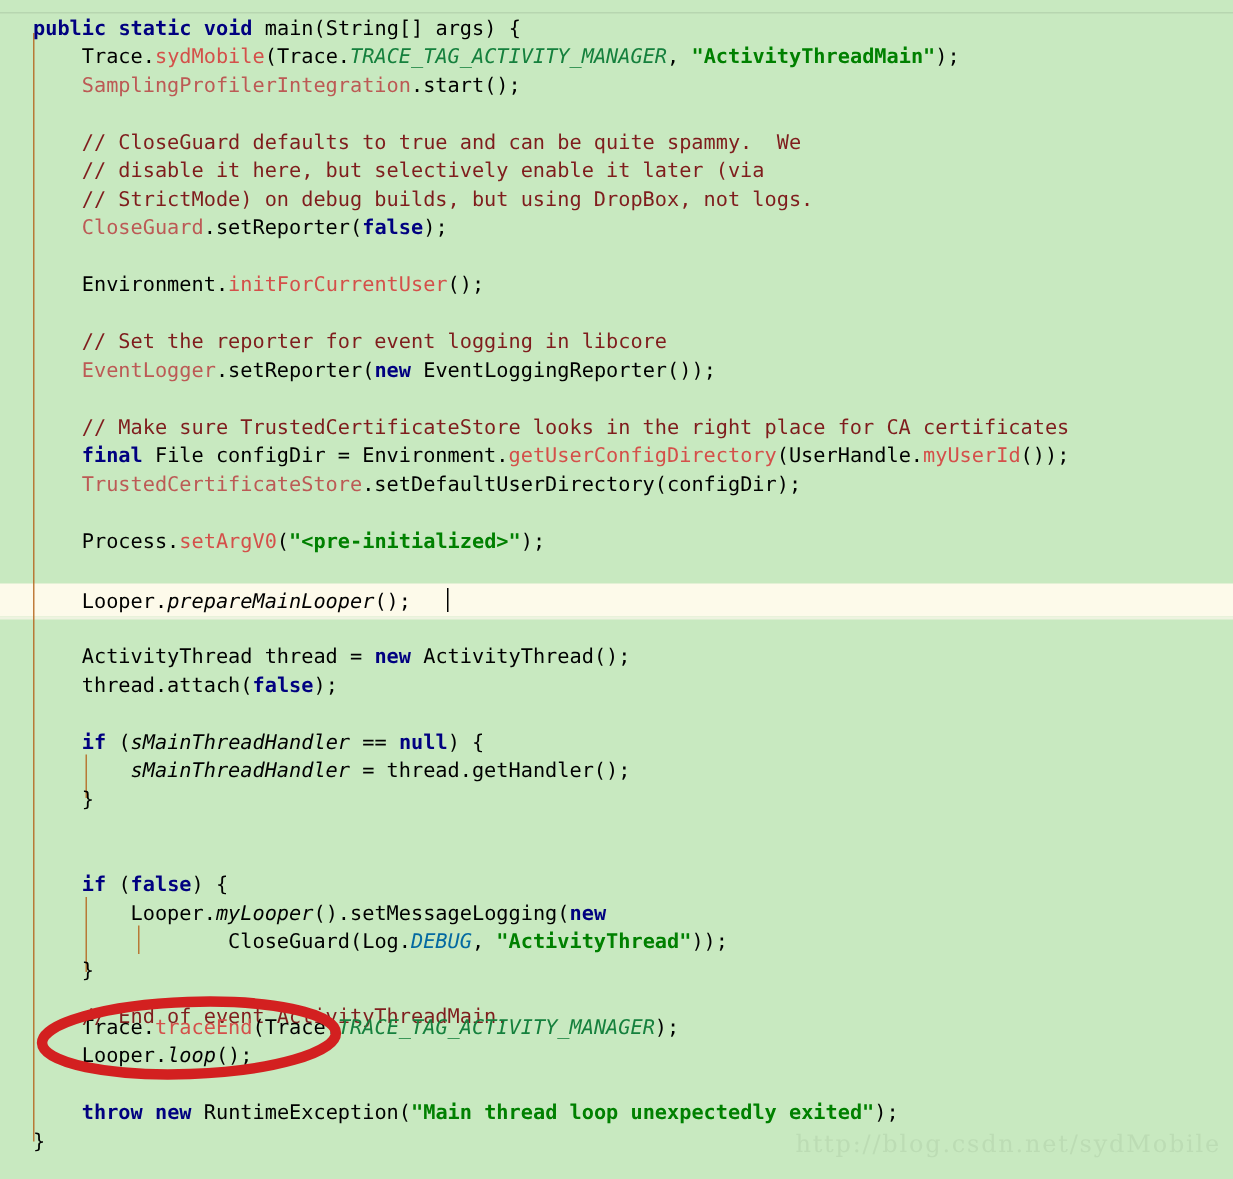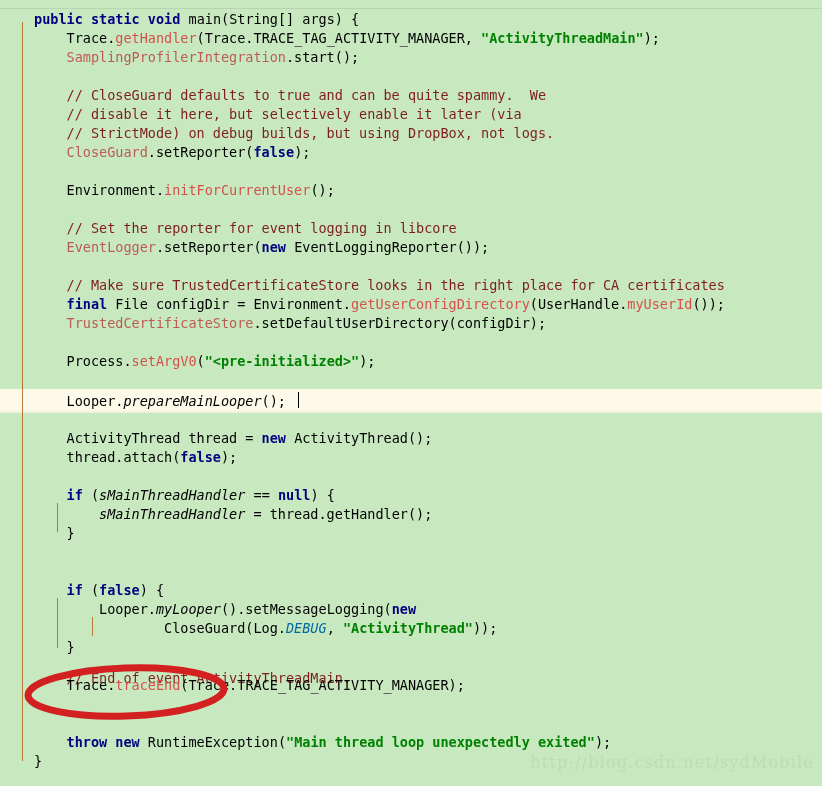--- a/index.html
+++ b/index.html
@@ -51,39 +51,39 @@
     background: #b5651d;
     opacity: .85;
   }
   #guide-main  { left: 22px;  top: 22px;  height: 739px; }
   #guide-if1   { left: 57px;  top: 503px; height: 29px; }
   #guide-if2   { left: 57px;  top: 598px; height: 50px; }
   #guide-if2b  { left: 92px;  top: 617px; height: 19px; }
 
   .code-layer {
     position: absolute;
-    left: 12px;
+    left: 0;
     top: 0;
     width: 764px;
     height: 786px;
   }
   .ln {
     position: absolute;
     left: 0;
     height: 19px;
     white-space: pre;
     padding-left: 0px;
   }
 
   
   .kw      { color: #000080; font-weight: bold; }          
   .typ     { color: #000000; }                             
   .cls     { color: #bc5a55; }                             
   .mth     { color: #d4504a; }                             
-  .cst     { color: #000000; }                             
+  .cst     { color: #15803d; font-style: italic; }                             
   .str     { color: #008000; font-weight: bold; }          
   .cmt     { color: #7f1d1d; }         
   .sfld    { color: #0369a1; font-style: italic; }         
   .sitl    { color: #000000; font-style: italic; }         
   .punc    { color: #000000; }
 
   
   #caret {
     position: absolute;
     width: 1px;
@@ -125,21 +125,21 @@
 
   <div class="guide" id="guide-main"></div>
   <div class="guide" id="guide-if1"></div>
   <div class="guide" id="guide-if2"></div>
   <div class="guide" id="guide-if2b"></div>
 
   <div class="code-layer">
 
     <div class="ln" style="top:10px;left:22px"><span class="kw">public</span> <span class="kw">static</span> <span class="kw">void</span> <span class="typ">main</span><span class="punc">(</span><span class="typ">String[] args</span><span class="punc">) {</span></div>
 
-    <div class="ln" style="top:29px;left:22px">    <span class="typ">Trace.</span><span class="mth">getHandler</span><span class="punc">(</span><span class="typ">Trace.</span><span class="cst">TRACE_TAG_ACTIVITY_MANAGER</span><span class="punc">, </span><span class="str">"ActivityThreadMain"</span><span class="punc">);</span></div>
+    <div class="ln" style="top:29px;left:22px">    <span class="typ">Trace.</span><span class="mth">sydMobile</span><span class="punc">(</span><span class="typ">Trace.</span><span class="cst">TRACE_TAG_ACTIVITY_MANAGER</span><span class="punc">, </span><span class="str">"ActivityThreadMain"</span><span class="punc">);</span></div>
 
     <div class="ln" style="top:48px;left:22px">    <span class="cls">SamplingProfilerIntegration</span><span class="typ">.start</span><span class="punc">();</span></div>
 
     <div class="ln" style="top:86px;left:22px">    <span class="cmt">// CloseGuard defaults to true and can be quite spammy.  We</span></div>
     <div class="ln" style="top:124px;left:22px">    <span class="cmt">// StrictMode) on debug builds, but using DropBox, not logs.</span></div>
     <div class="ln" style="top:105px;left:22px">    <span class="cmt">// disable it here, but selectively enable it later (via</span></div>
 
     <div class="ln" style="top:143px;left:22px">    <span class="cls">CloseGuard</span><span class="typ">.setReporter</span><span class="punc">(</span><span class="kw">false</span><span class="punc">);</span></div>
 
     <div class="ln" style="top:181px;left:22px">    <span class="typ">Environment.</span><span class="mth">initForCurrentUser</span><span class="punc">();</span></div>
@@ -167,20 +167,21 @@
 
     <div class="ln" style="top:581px;left:22px">    <span class="kw">if</span> <span class="punc">(</span><span class="kw">false</span><span class="punc">) {</span></div>
     <div class="ln" style="top:600px;left:22px">        <span class="typ">Looper.</span><span class="sitl">myLooper</span><span class="typ">().setMessageLogging</span><span class="punc">(</span><span class="kw">new</span></div>
     <div class="ln" style="top:619px;left:22px">                <span class="typ">CloseGuard</span><span class="punc">(</span><span class="typ">Log.</span><span class="sfld">DEBUG</span><span class="punc">, </span><span class="str">"ActivityThread"</span><span class="punc">));</span></div>
     <div class="ln" style="top:638px;left:22px">    <span class="punc">}</span></div>
 
     <div class="ln" style="top:669px;left:22px">    <span class="cmt">// End of event ActivityThreadMain.</span></div>
 
     <div class="ln" style="top:676px;left:22px">    <span class="typ">Trace.</span><span class="mth">traceEnd</span><span class="punc">(</span><span class="typ">Trace.</span><span class="cst">TRACE_TAG_ACTIVITY_MANAGER</span><span class="punc">);</span></div>
 
+    <div class="ln" style="top:695px;left:22px">    <span class="typ">Looper.</span><span class="sitl">loop</span><span class="punc">();</span></div>
 
     <div class="ln" style="top:733px;left:22px">    <span class="kw">throw</span> <span class="kw">new</span> <span class="typ">RuntimeException</span><span class="punc">(</span><span class="str">"Main thread loop unexpectedly exited"</span><span class="punc">);</span></div>
 
     <div class="ln" style="top:752px;left:22px"><span class="punc">}</span></div>
 
   </div>
 
   <div id="caret" style="left:298px;top:392px"></div>
 
   <svg id="annotation-ellipse" viewBox="0 0 210 56">

